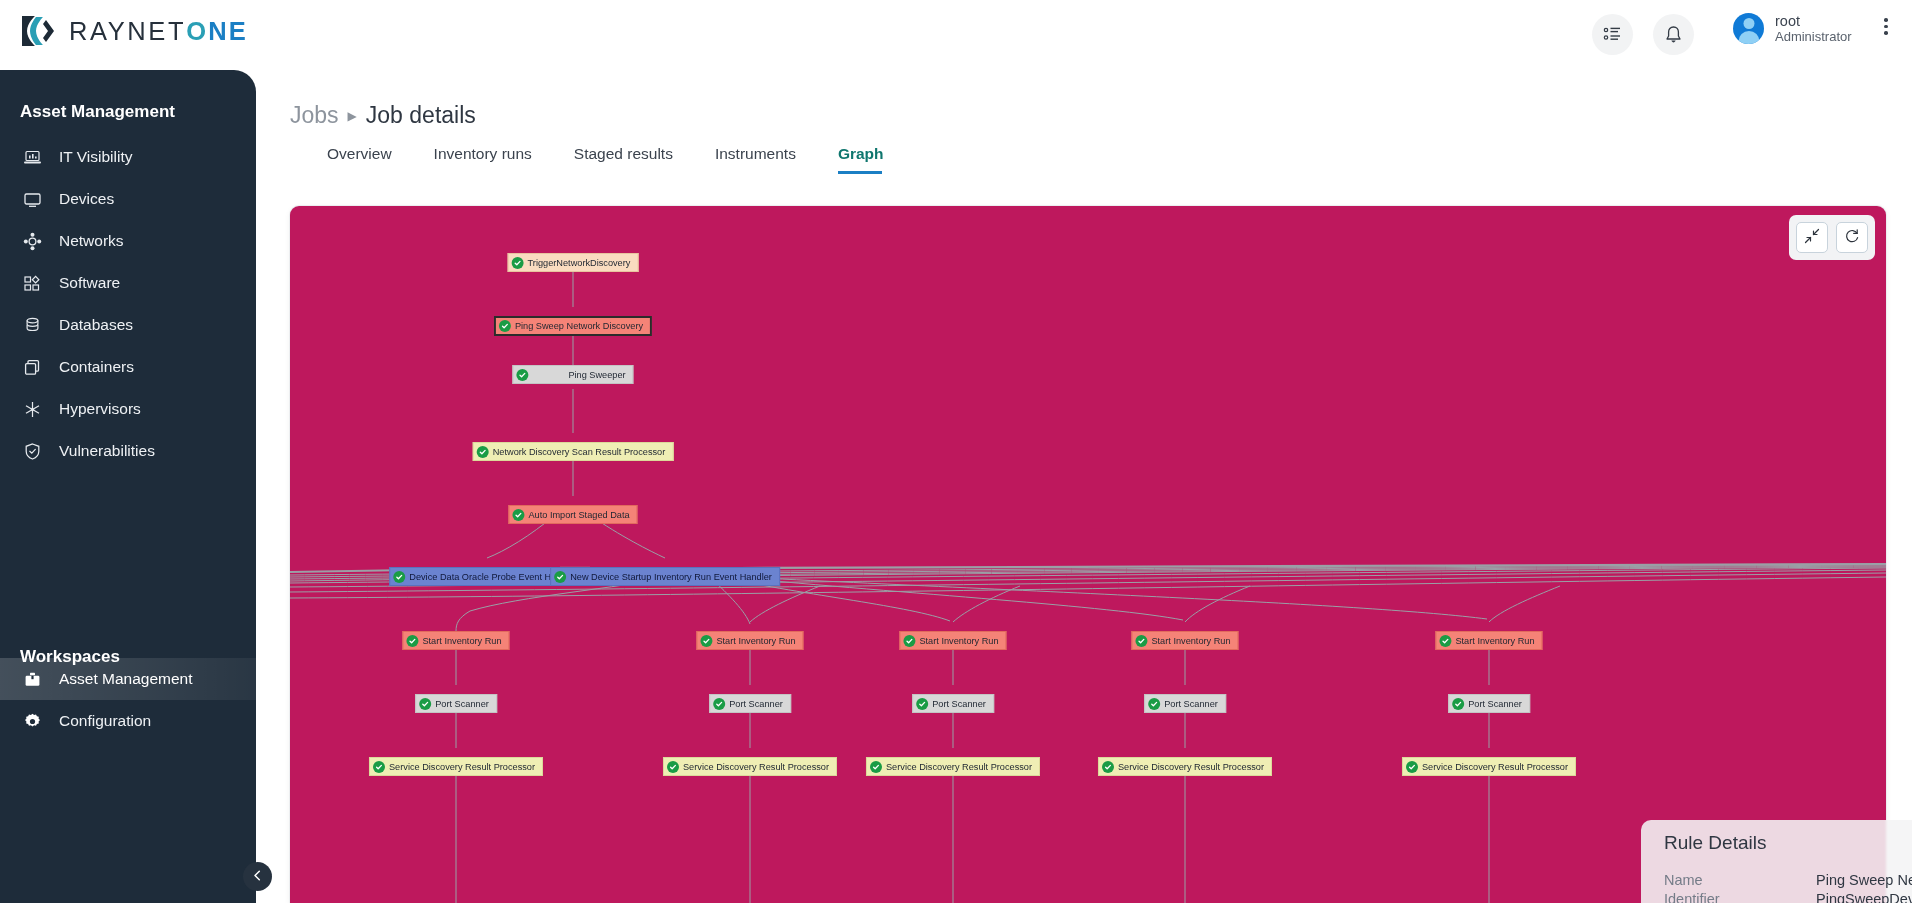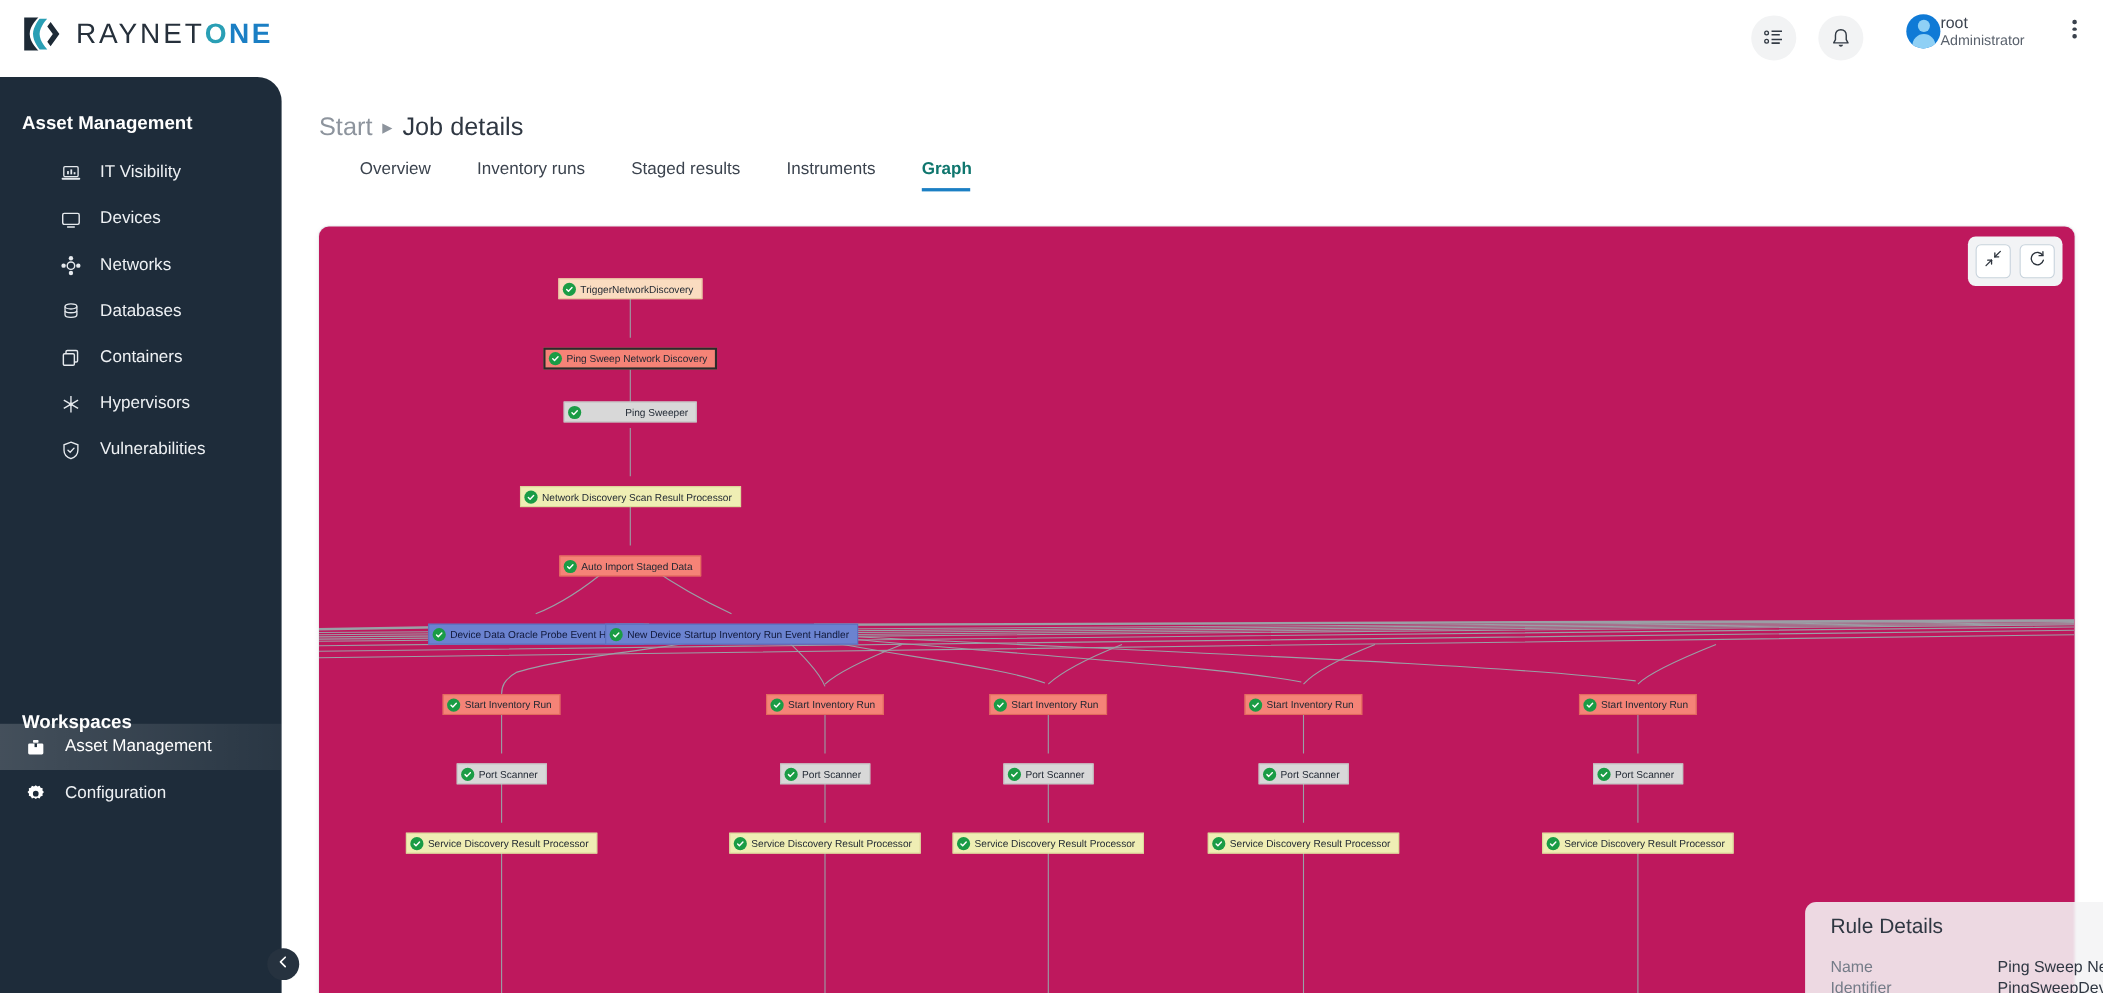--- a/index.html
+++ b/index.html
@@ -23,40 +23,40 @@
   #logo .word .o { color: #2a9fb5; }
 
   .hdr-round {
     position: absolute; top: 14px; width: 41px; height: 41px; border-radius: 50%;
     background: #f2f3f4; display: flex; align-items: center; justify-content: center;
     cursor: pointer;
   }
   #btn-tasks { left: 1592px; }
   #btn-bell  { left: 1653px; }
 
-  #user-block { position: absolute; left: 1733px; top: 13px; display: flex; align-items: center; gap: 0; cursor: pointer; }
+  #user-block { position: absolute; left: 1733px; top: 13px; display: flex; align-items: center; gap: 11px; cursor: pointer; }
   #avatar { width: 31px; height: 31px; border-radius: 50%; background: #0f7ad6; position: relative; overflow: hidden; }
   #avatar .head { position: absolute; left: 50%; top: 5px; transform: translateX(-50%); width: 11px; height: 11px; border-radius: 50%; background: #8fd0f5; }
   #avatar .body { position: absolute; left: 50%; top: 18px; transform: translateX(-50%); width: 21px; height: 16px; border-radius: 11px 11px 0 0; background: #8fd0f5; }
   #user-text { line-height: 1.15; }
   #user-name { font-size: 14.5px; color: #3c4450; }
   #user-role { font-size: 13px; color: #5a626d; }
   #btn-kebab { position: absolute; left: 1884px; top: 18px; cursor: pointer; display: flex; flex-direction: column; gap: 3px; align-items: center; }
   #btn-kebab i { width: 3.5px; height: 3.5px; border-radius: 50%; background: #3a424d; display: block; }
 
   
   #sidebar {
     position: absolute; left: 0; top: 70px; width: 256px; height: 833px;
     background: #1e2c3a; border-top-right-radius: 22px; color: #fff; z-index: 30;
   }
   .side-title {
     font-size: 17px; font-weight: 700; color: #ffffff; padding: 0 0 0 20px;
     line-height: 1; margin-top: 33px;
   }
-  .nav-list { margin-top: 16px; padding-left: 32px; }
+  .nav-list { margin-top: 16px; }
   .nav-item {
     display: flex; align-items: center; height: 42px; padding-left: 22px; gap: 17px;
     cursor: pointer; color: #e6eaee;
   }
   .nav-item.active { background: linear-gradient(to right, rgba(255,255,255,0.17), rgba(255,255,255,0.05)); }
   .nav-item .ico { width: 20px; height: 20px; flex: 0 0 20px; display: flex; align-items: center; justify-content: center; }
   .nav-item .lbl { font-size: 15.5px; color: #eef1f4; }
   .nav-item.active .lbl { color: #ffffff; }
   #ws-title { position: absolute; left: 0; top: 545px; }
   #ws-list  { position: absolute; left: 0; top: 588px; width: 256px; }
@@ -215,20 +215,31 @@
             <circle cx="9.5" cy="9.5" r="3.4" fill="none" stroke="#e6eaee" stroke-width="1.3"></circle>
             <circle cx="9.5" cy="2.8" r="2" fill="#e6eaee"></circle>
             <circle cx="9.5" cy="16.2" r="2" fill="#e6eaee"></circle>
             <circle cx="2.8" cy="9.5" r="2" fill="#e6eaee"></circle>
             <circle cx="16.2" cy="9.5" r="2" fill="#e6eaee"></circle>
           </svg>
       </span>
       <span class="lbl">Networks</span>
     </div>
 
+    <div class="nav-item">
+      <span class="ico">
+        <svg width="19" height="19" viewBox="0 0 19 19">
+            <rect x="2" y="3" width="5.5" height="5" fill="none" stroke="#e6eaee" stroke-width="1.2"></rect>
+            <rect x="2" y="11" width="5.5" height="5" fill="none" stroke="#e6eaee" stroke-width="1.2"></rect>
+            <rect x="10" y="11" width="5.5" height="5" fill="none" stroke="#e6eaee" stroke-width="1.2"></rect>
+            <rect x="10.3" y="3.4" width="4.6" height="4.6" fill="none" stroke="#e6eaee" stroke-width="1.2" transform="rotate(45 12.6 5.7)"></rect>
+          </svg>
+      </span>
+      <span class="lbl">Software</span>
+    </div>
 
 
     <div class="nav-item">
       <span class="ico">
         <svg width="19" height="19" viewBox="0 0 19 19">
             <ellipse cx="9.5" cy="4.6" rx="5.4" ry="2.3" fill="none" stroke="#e6eaee" stroke-width="1.2"></ellipse>
             <path d="M4.1 4.6 v3.4 c0 1.3 2.4 2.3 5.4 2.3 s5.4-1 5.4-2.3 V4.6" fill="none" stroke="#e6eaee" stroke-width="1.2"></path>
             <path d="M4.1 8.8 v3.4 c0 1.3 2.4 2.3 5.4 2.3 s5.4-1 5.4-2.3 V8.8" fill="none" stroke="#e6eaee" stroke-width="1.2"></path>
           </svg>
       </span>
@@ -297,21 +308,21 @@
   <span>
     <svg width="13" height="13" viewBox="0 0 13 13">
         <path d="M8.3 2.2 L4 6.5 L8.3 10.8" fill="none" stroke="#ffffff" stroke-width="1.5" stroke-linecap="round" stroke-linejoin="round"></path>
       </svg>
   </span>
 </div>
 
 <div id="main">
 
   <div id="breadcrumb">
-    <span class="crumb-link">Start</span>
+    <span class="crumb-link">Jobs</span>
     <span class="sep">▶</span>
     <span class="crumb-cur">Job details</span>
   </div>
 
   <div id="tabs">
     <div class="tab">Overview</div>
     <div class="tab">Inventory runs</div>
     <div class="tab">Staged results</div>
     <div class="tab">Instruments</div>
     <div class="tab active">Graph</div>

